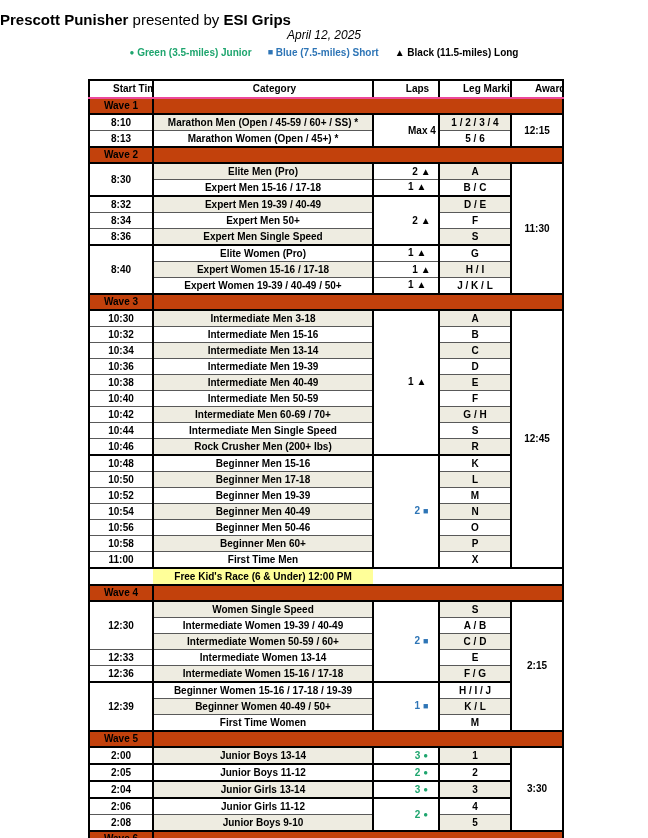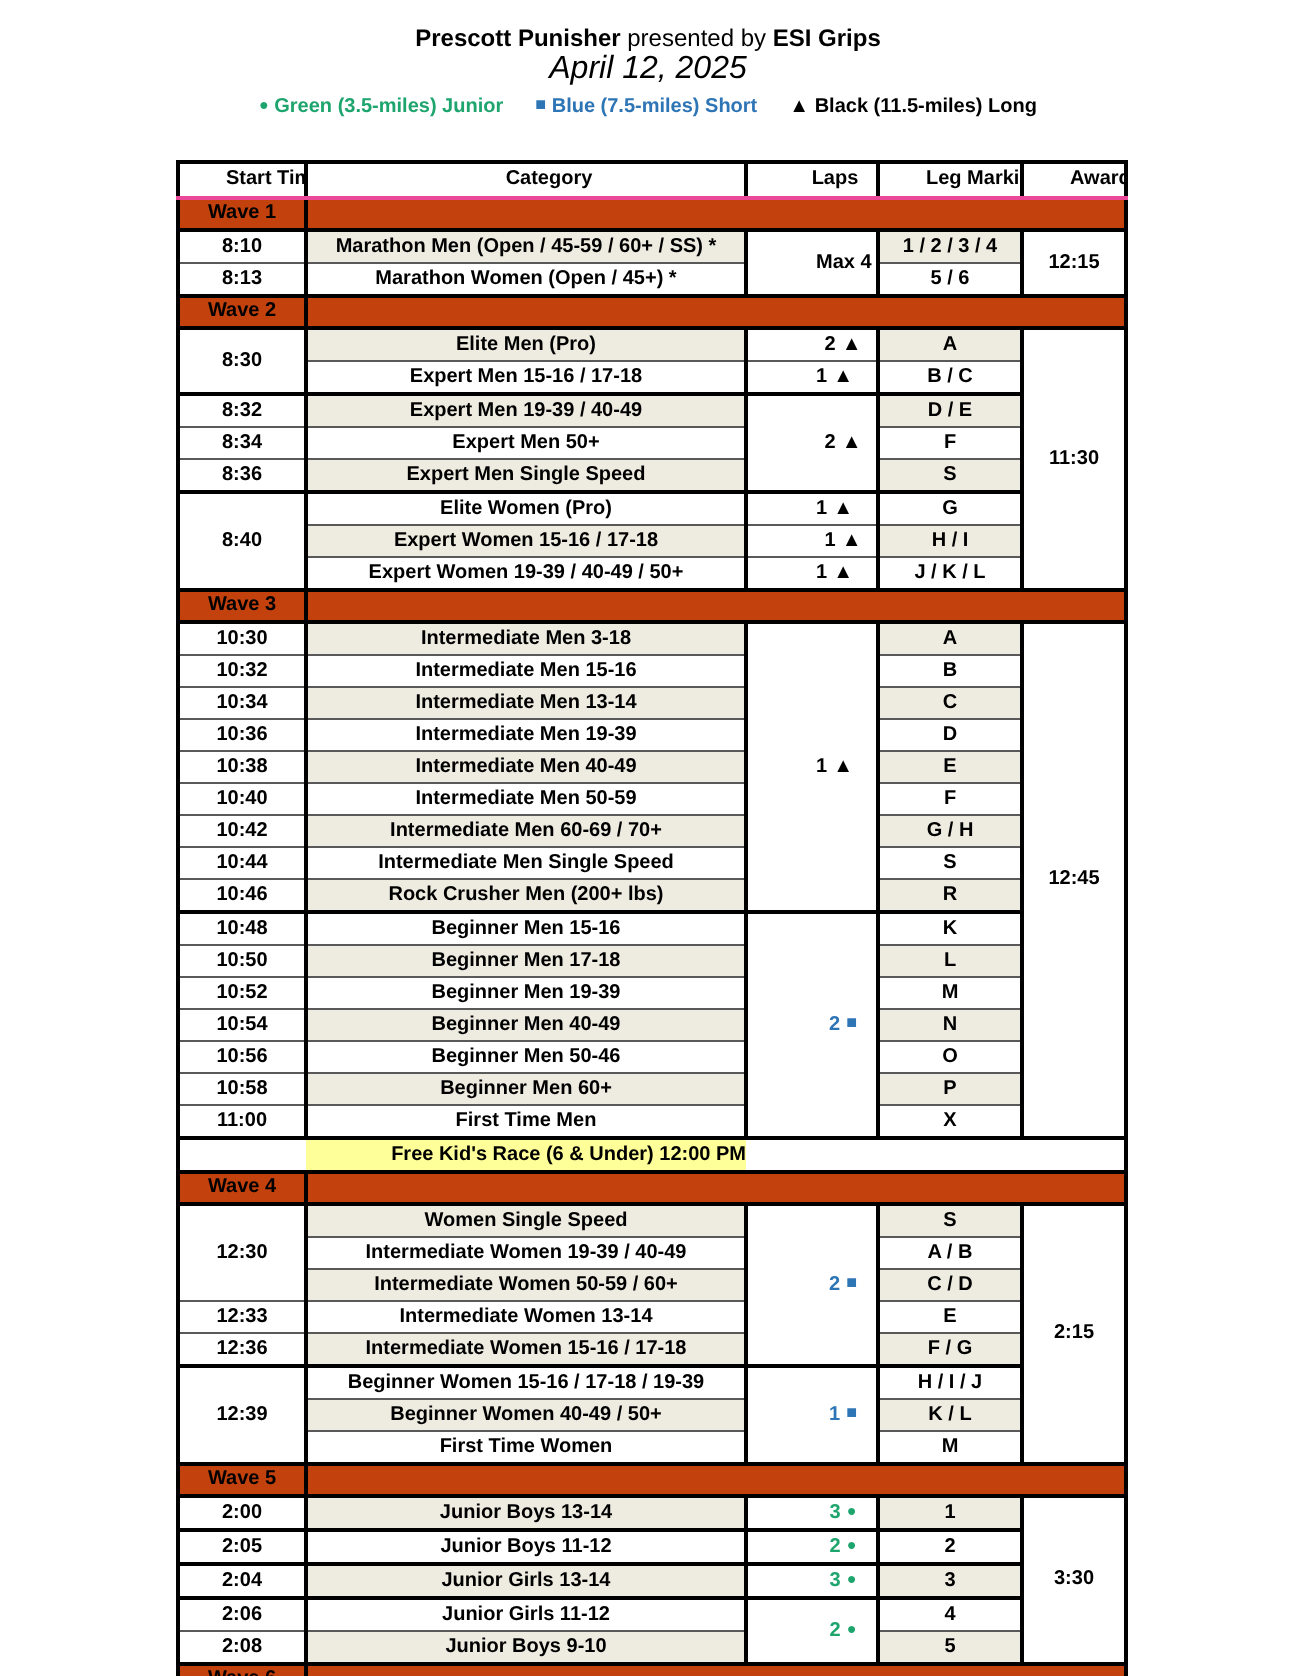--- a/index.html
+++ b/index.html
@@ -1,40 +1,40 @@
 <!DOCTYPE html>
 <html><head>
 <meta charset="utf-8">
 <style>
   html,body{margin:0;padding:0;background:#fff;}
   body{width:648px;height:838px;font-family:"Liberation Sans",sans-serif;color:#000;overflow:hidden;}
   .sheet{padding-top:12px;}
-  .title{text-align:center;font-size:12px;line-height:15px;}
+  .title{text-align:left;font-size:15px;line-height:15px;}
   .title .b{font-weight:bold;}
-  .date{text-align:center;font-size:16px;font-style:italic;line-height:14px;margin-top:1px;}
+  .date{text-align:center;font-size:12px;font-style:italic;line-height:14px;margin-top:1px;}
   .legend{text-align:center;font-size:10px;font-weight:bold;line-height:14px;margin-top:3px;}
   .legend-item{margin:0 8px;white-space:nowrap;}
   .sym{display:inline-block;}
   .sym.tri{font-size:10px;}
   .sym.sq{font-size:9px;vertical-align:0.5px;}
   .sym.circ{font-size:8px;vertical-align:1px;}
 
   table{border-collapse:collapse;table-layout:fixed;width:474px;margin:19px 0 0 88px;border:2px solid #000;}
   td{border:1px solid #595959;font-size:10px;font-weight:bold;text-align:center;vertical-align:middle;
      padding:0;height:15px;line-height:13px;white-space:nowrap;overflow:hidden;background:#fff;}
   thead td{border-bottom:2px solid #ec4899;height:16px;padding-left:23px;}
   tr.wave-row td{background:#c2410c;border-top:2px solid #000;border-bottom:2px solid #000;height:14px;}
   td.wave-rest{border-left:2px solid #000;}
   tr.thick-top > td{border-top:2px solid #000;}
   td.c-cat{border-left:2px solid #000;}
   td.c-laps{border-left:2px solid #000;border-right:2px solid #000;}
   td.c-leg{border-right:2px solid #000;}
   td.shade-beige{background:#EEECE1;margin-left:44px;}
   td.shade-white{background:#fff;}
-  tr.kids-row td{border-left:none;border-right:none;text-align:right;}
+  tr.kids-row td{border-left:none;border-right:none;}
   td.kids-yellow{background:#FFFF99;}
   .lap-group{margin:0 3px;white-space:nowrap;padding-left:31px;}
   .lap-num{margin-right:3px;}
 </style>
 </head>
 <body>
 
 <div class="sheet">
   <div class="title">
     <span class="b">Prescott Punisher</span><span> presented by </span><span class="b">ESI Grips</span>

